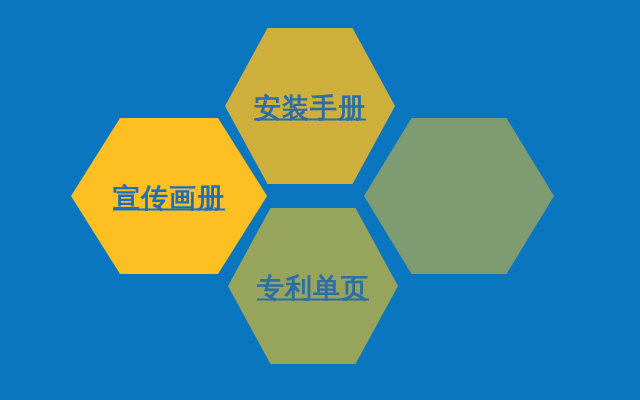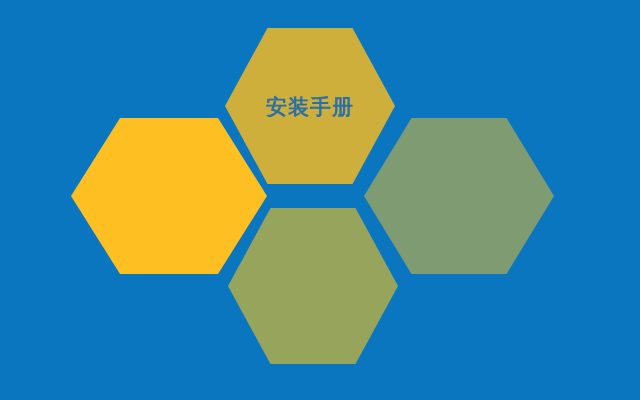--- a/index.html
+++ b/index.html
@@ -17,44 +17,47 @@
   #canvas {
     position: absolute;
     inset: 0;
     width: 640px;
     height: 400px;
     display: block;
   }
   .hex-label {
     position: absolute;
     font-family: "DejaVu Sans", "Liberation Sans", sans-serif;
-    font-size: 21px;
+    font-size: 27px;
     font-weight: 700;
     letter-spacing: 1px;
     white-space: nowrap;
     transform: translate(-50%, -50%);
     pointer-events: none;
     line-height: 1;
+    text-decoration: underline;
   }
   #label-xuanchuan  { left: 169px; top: 197px; color: #1b6fbe; }
   #label-anzhuang   { left: 310px; top: 108px; color: #2a6fa8; }
   #label-zhuanli    { left: 313px; top: 286px; color: #2a6fa8; }
   #label-qita       { left: 457px; top: 197px; color: #1f6fb5; }
 </style>
 </head>
 <body>
 
 <div id="stage">
 
   <svg id="canvas" viewBox="0 0 640 400" xmlns="http://www.w3.org/2000/svg">
     <rect id="bg-rect" x="0" y="0" width="640" height="400" fill="#0b76c0"></rect>
     <polygon id="hex-xuanchuan" points="71.0,196.0 120.0,118.0 218.0,118.0 267.0,196.0 218.0,274.0 120.0,274.0" fill="#febf22"></polygon>
     <polygon id="hex-anzhuang" points="225.0,106.0 267.5,28.0 352.5,28.0 395.0,106.0 352.5,184.0 267.5,184.0" fill="#ceaf3c"></polygon>
     <polygon id="hex-zhuanli" points="228.0,286.0 270.5,208.0 355.5,208.0 398.0,286.0 355.5,364.0 270.5,364.0" fill="#97a45c"></polygon>
     <polygon id="hex-qita" points="364.0,196.0 411.5,118.0 506.5,118.0 554.0,196.0 506.5,274.0 411.5,274.0" fill="#7e9b72"></polygon>
   </svg>
 
+  <div class="hex-label" id="label-xuanchuan" style="color: rgb(27, 111, 190); left: 169px; top: 197px;">宣传画册</div>
 
   <div class="hex-label" id="label-anzhuang" style="color: rgb(42, 111, 168); left: 310px; top: 107px;">安装手册</div>
 
+  <div class="hex-label" id="label-zhuanli" style="color: rgb(42, 111, 168); left: 313px; top: 287px;">专利单页</div>
 
 
 </div>
 
 </body></html>

